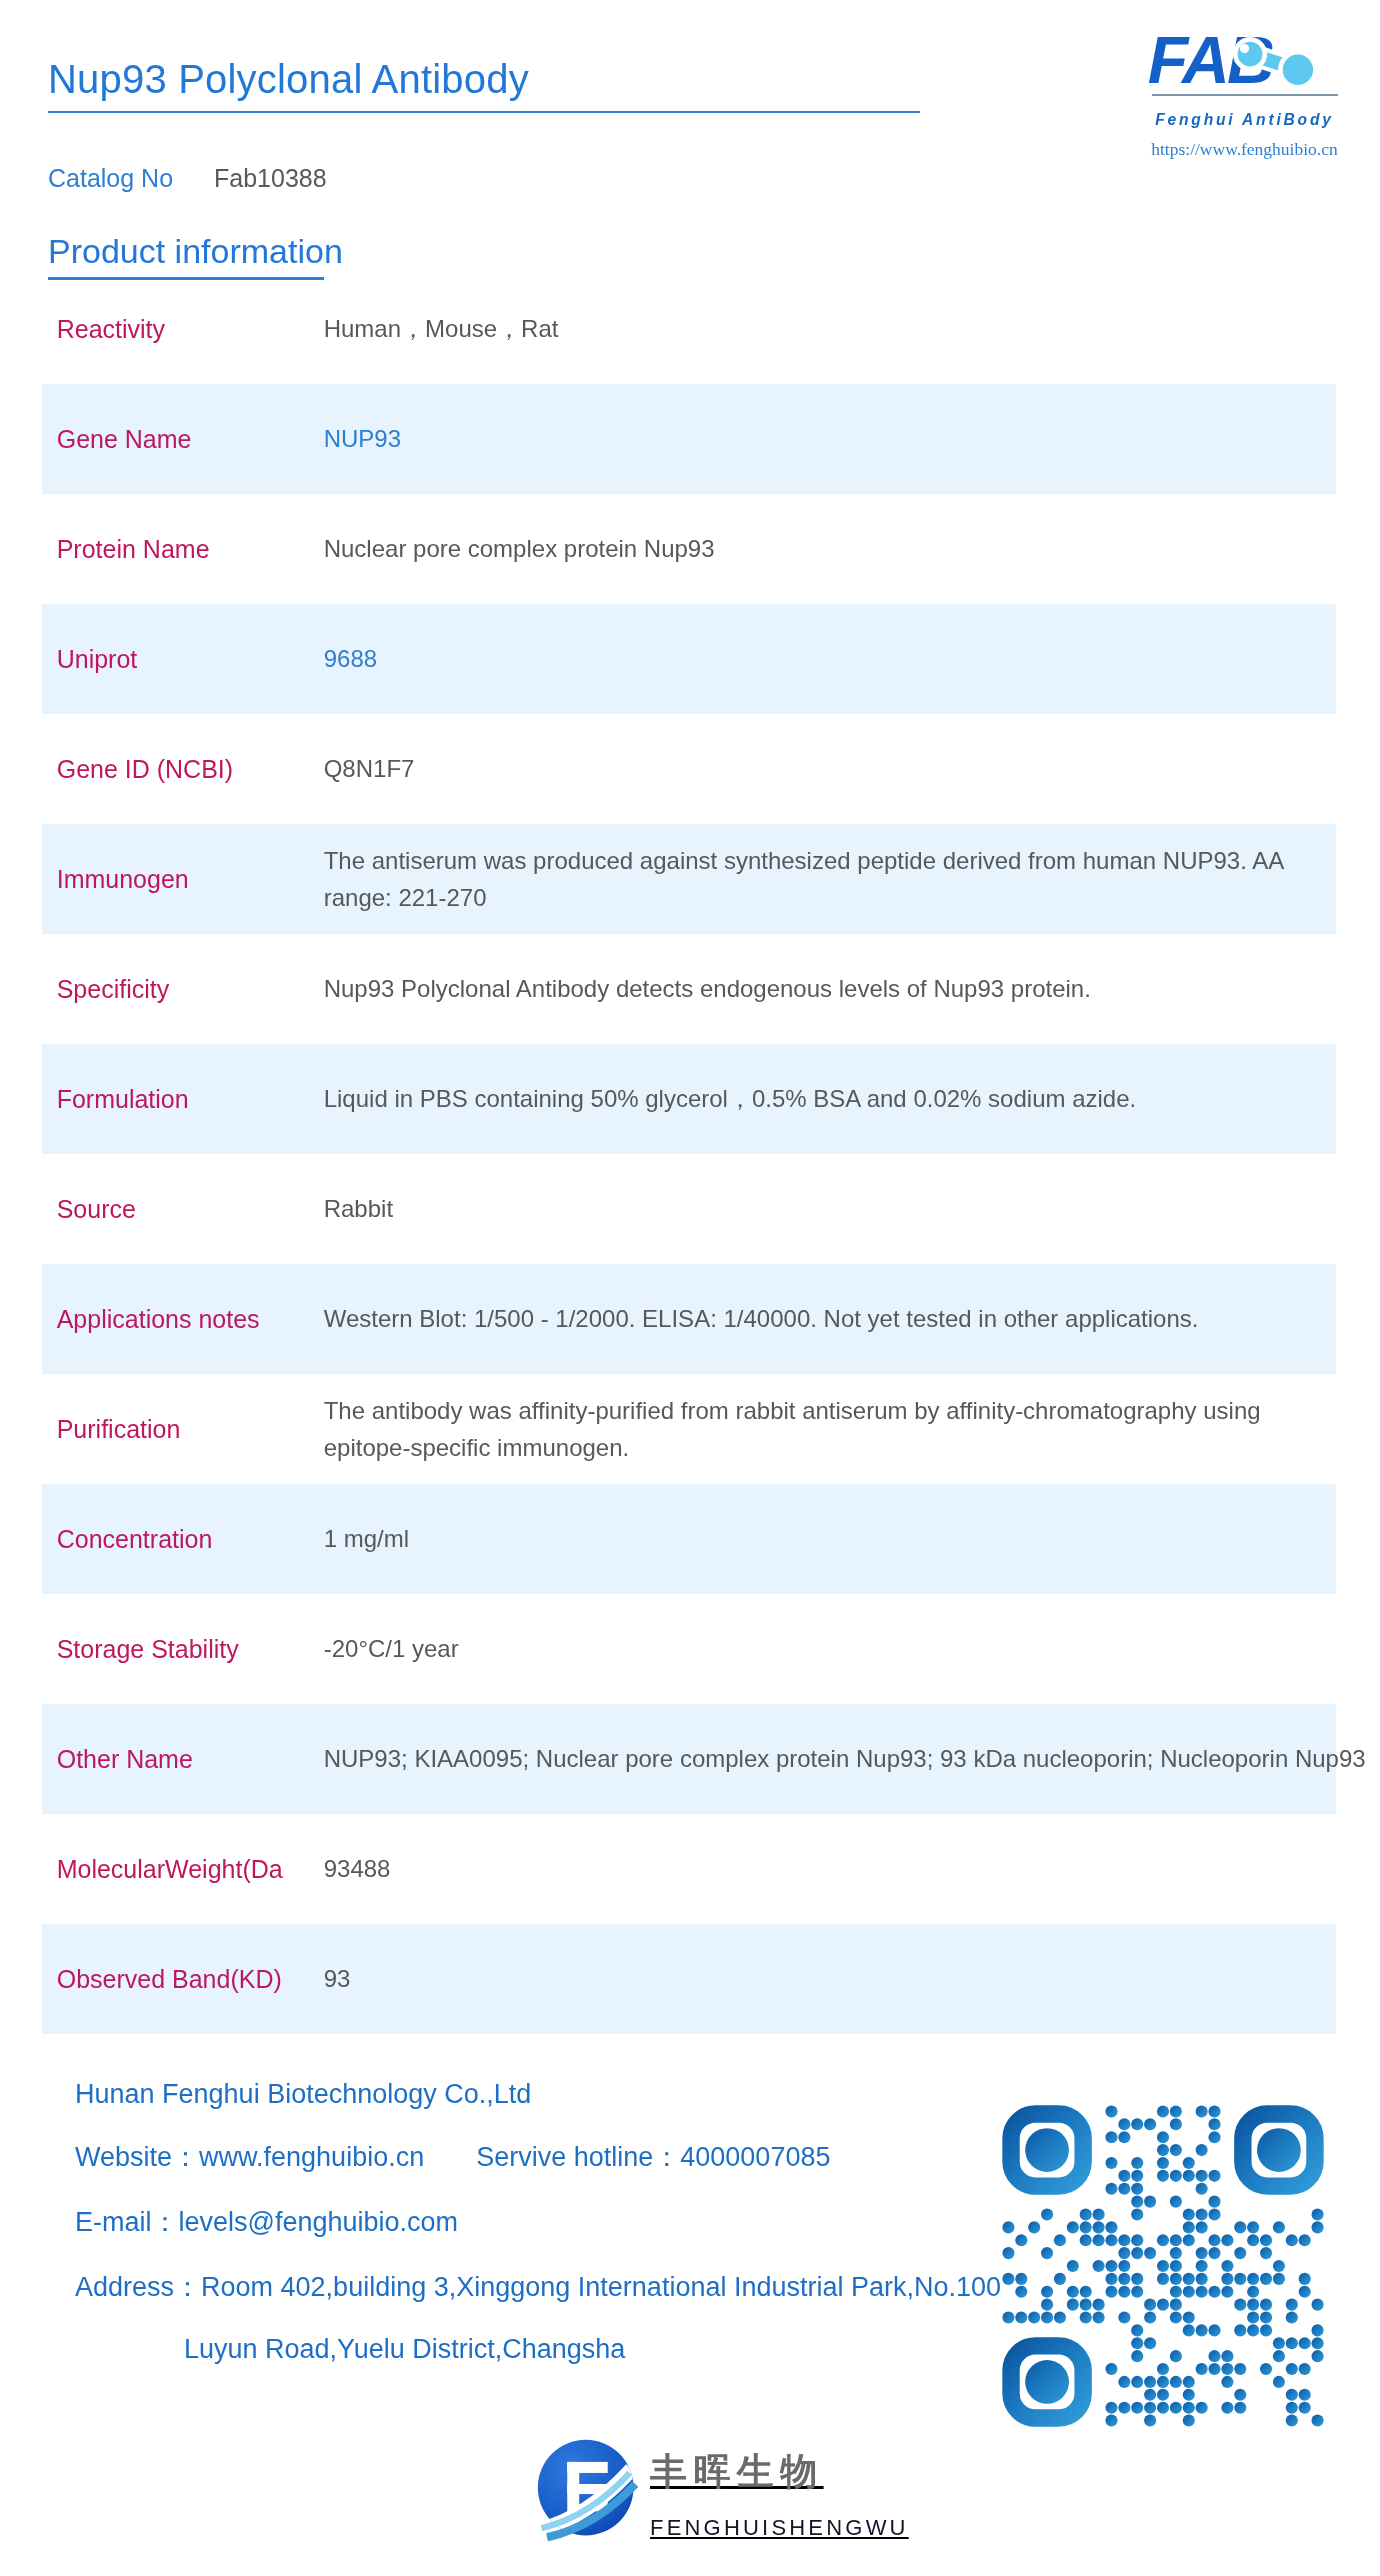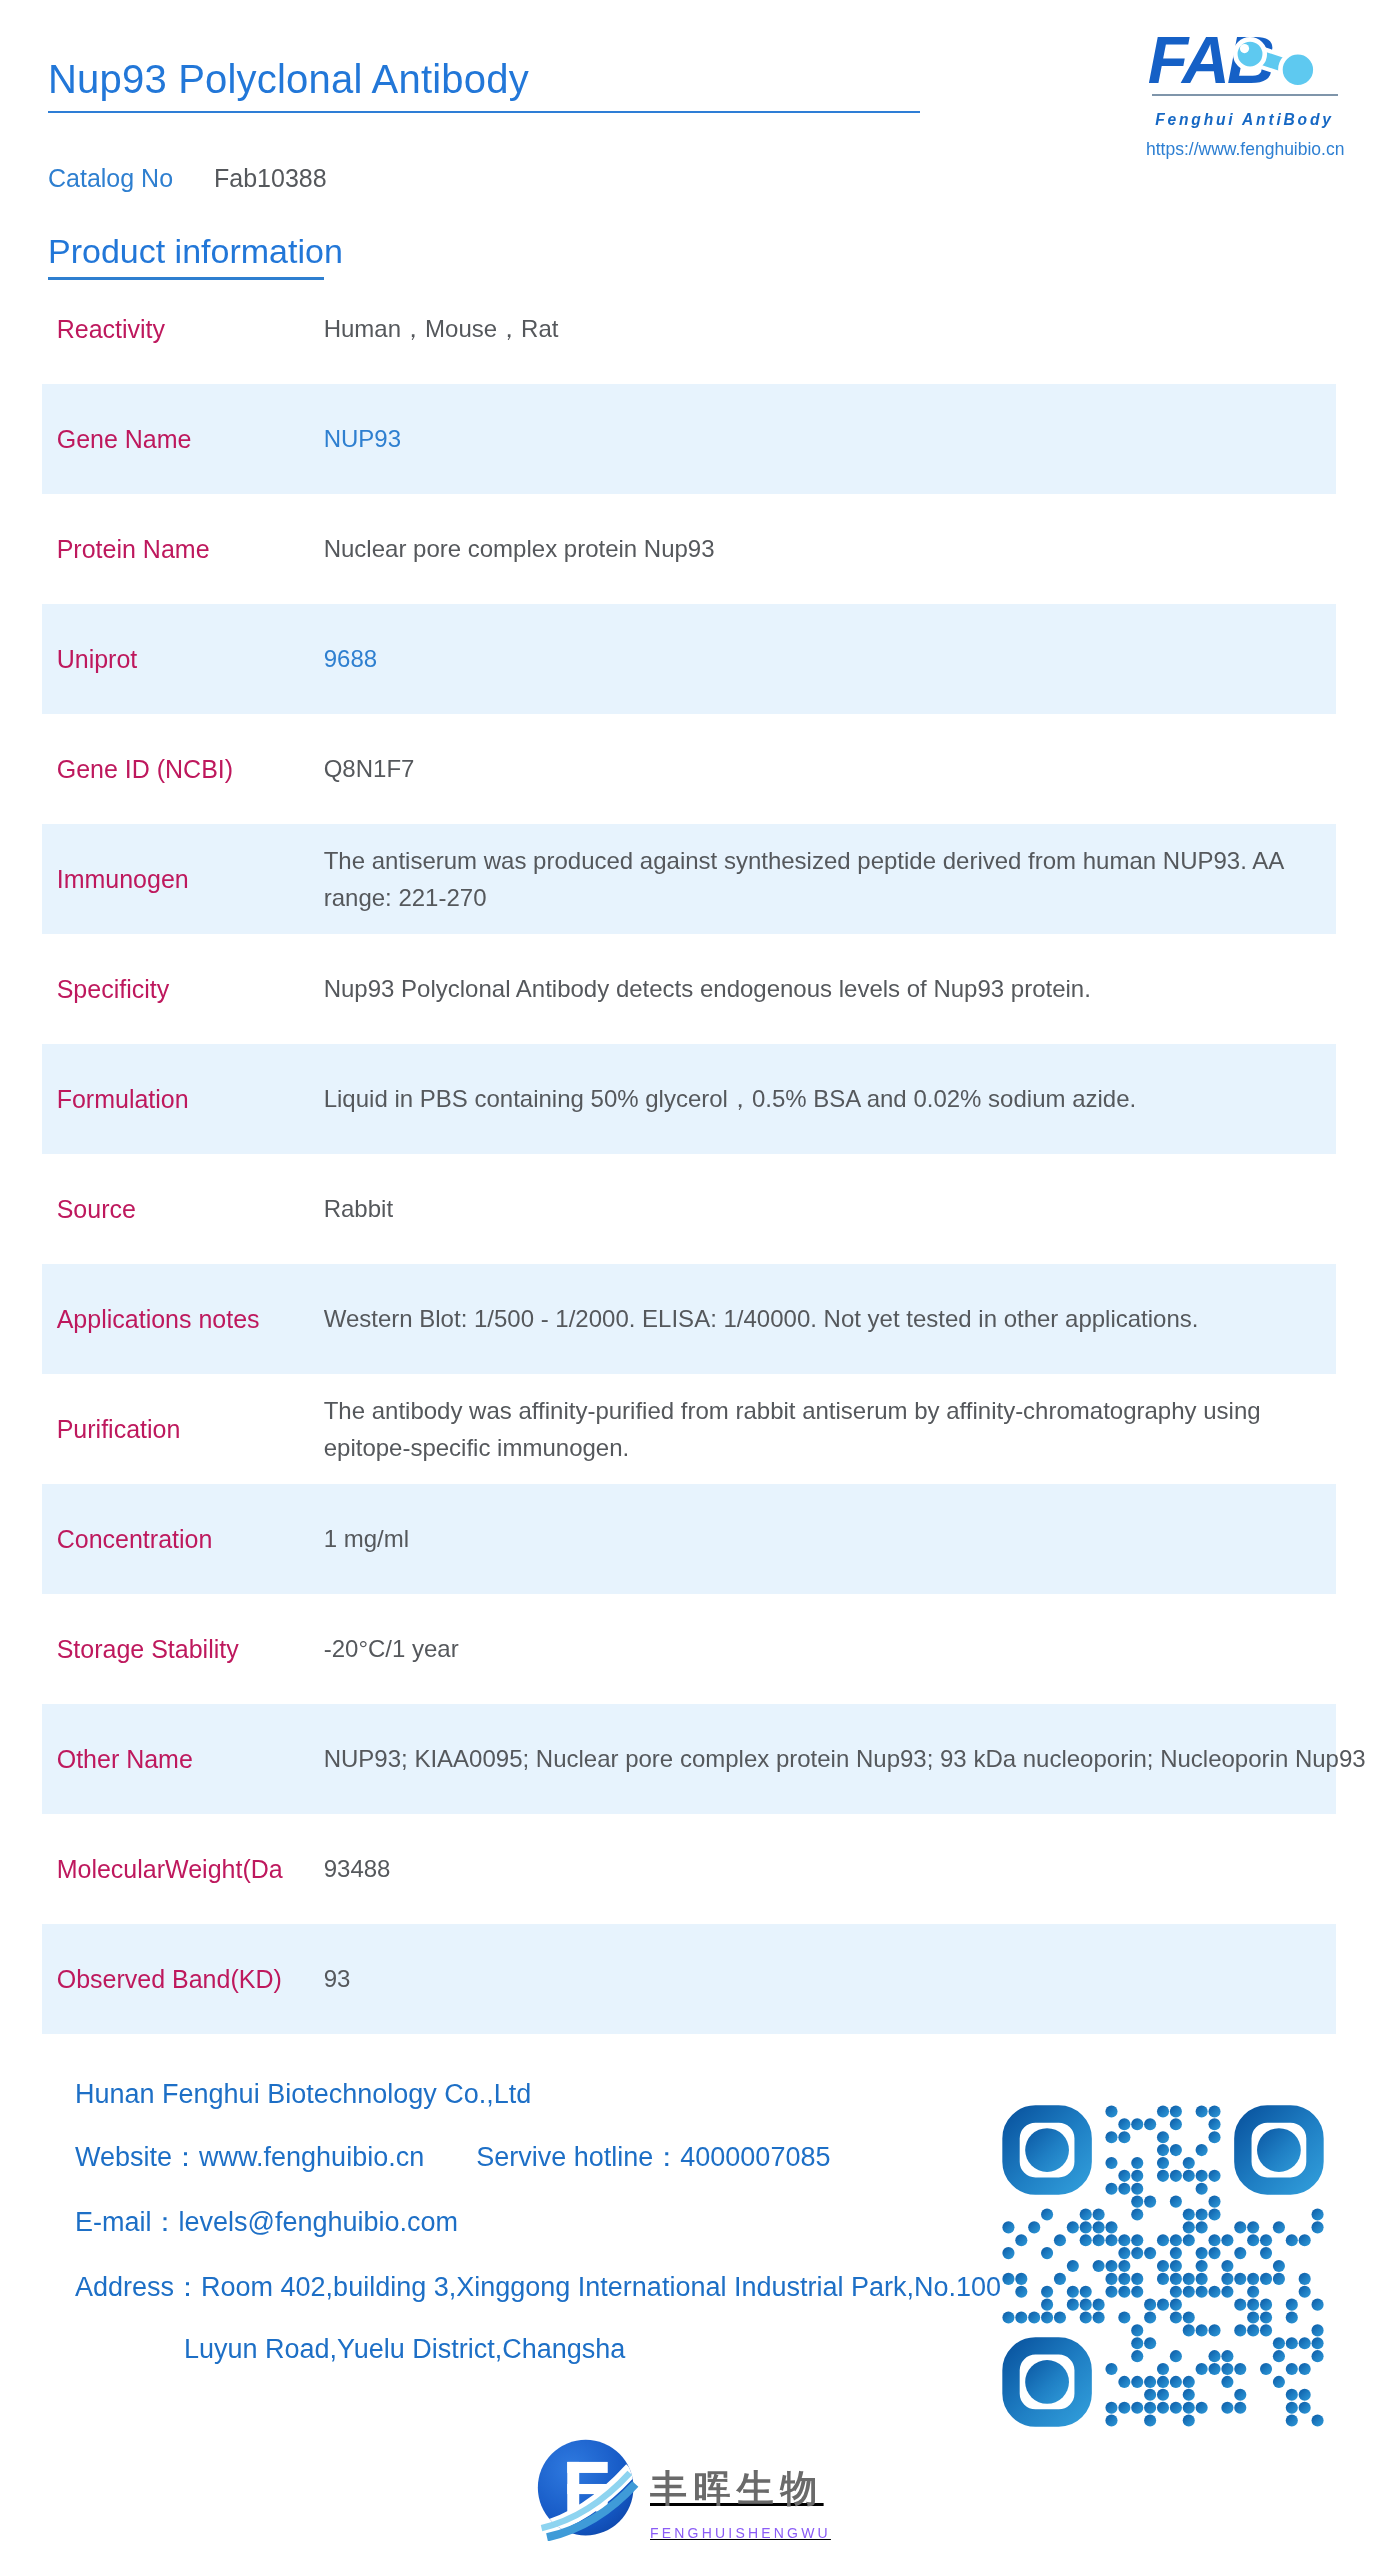--- a/index.html
+++ b/index.html
@@ -17,21 +17,21 @@
   }
   .title-rule{
     position:absolute;left:48px;top:111px;width:872px;height:1.8px;background:#2e7ed6;
   }
   .logo-block{position:absolute;left:1146px;top:31px;width:197px;text-align:center;}
   .logo-rule{height:1.8px;background:#7f95aa;margin:0.9px 5.5px 0 5.5px;}
   .logo-subtitle{
     margin-top:15px;font-size:15.6px;font-weight:bold;font-style:italic;
     color:#1668c4;letter-spacing:2.8px;white-space:nowrap;
   }
-  .logo-url{margin-top:10px;font-size:17.5px;color:#2d7fd2;white-space:nowrap;}
+  .logo-url{margin-top:10px;font-size:17.5px;color:#2d7fd2;white-space:nowrap;font-family:Liberation Serif, serif;}
 
   .catalog-row{position:absolute;left:48px;top:164px;display:flex;font-size:25px;gap:30px;}
   .catalog-label{color:#2e7fd0;width:136px;}
   .catalog-value{color:#55585c;}
 
   
   .section-heading{
     position:absolute;left:48px;top:232px;font-size:34px;color:#2277d8;
   }
   .heading-underline{
@@ -51,21 +51,21 @@
   .footer p{margin:0 16px 29px 0;white-space:nowrap;}
   .hotline-gap{display:inline-block;width:52px;}
   .addr2{padding-left:109px;}
 
   .qr-wrap{position:absolute;left:1002px;top:2105px;width:322px;height:322px;}
 
   
   .brand{position:absolute;left:536px;top:2438px;display:flex;align-items:flex-end;text-decoration:underline;}
   .brand-text{margin-left:11px;}
   .brand-cn{font-size:37px;font-weight:bold;color:#6a6a6a;letter-spacing:6.4px;}
-  .brand-en{margin-top:11px;font-size:14px;color:#8b5cf6;letter-spacing:3.2px;}
+  .brand-en{margin-top:18px;font-size:22px;color:#0f172a;letter-spacing:3.2px;}
 </style>
 </head>
 <body>
 
 <div class="page">
 
   <div class="doc-title">Nup93 Polyclonal Antibody</div>
   <div class="title-rule"></div>
 
   <div class="logo-block">

